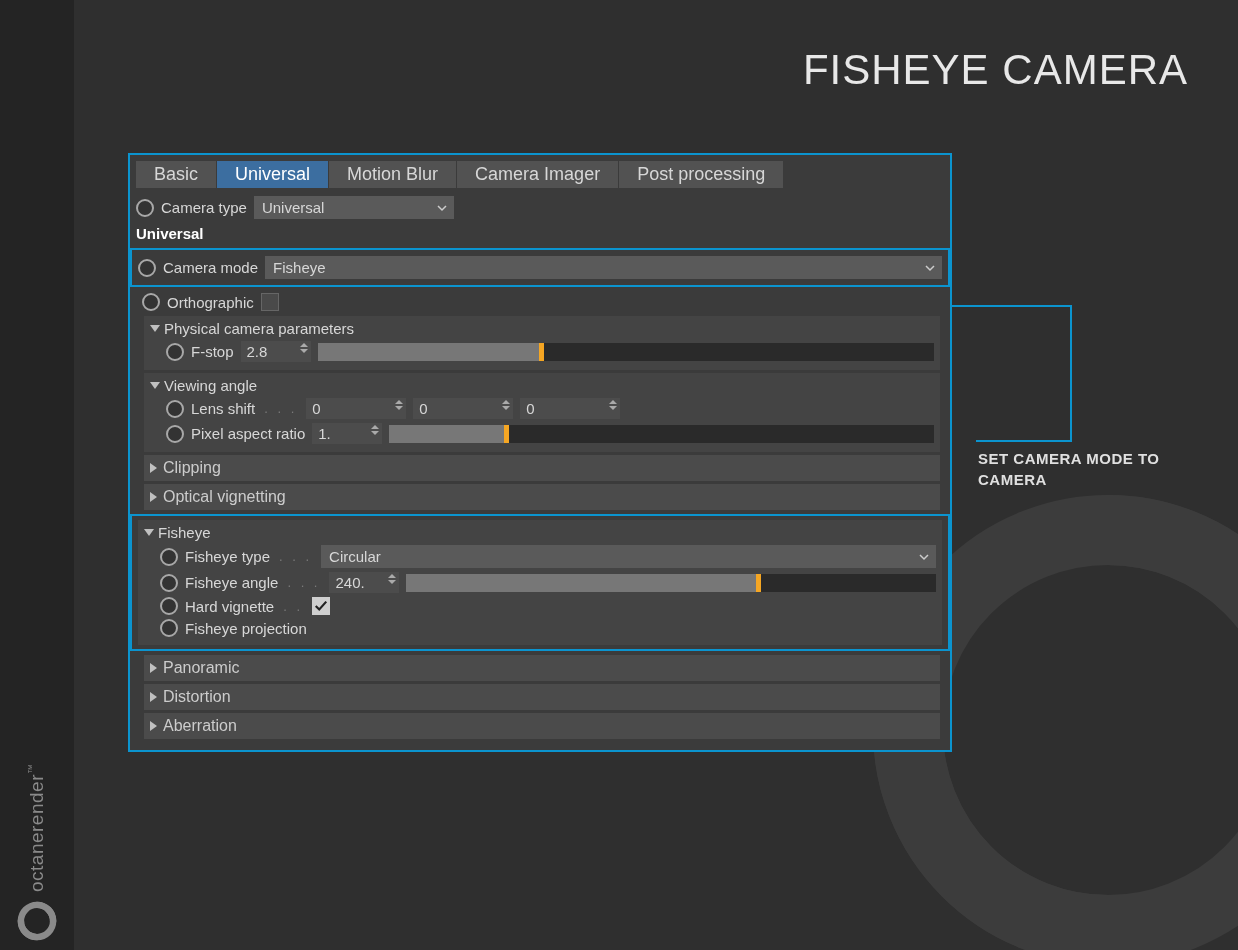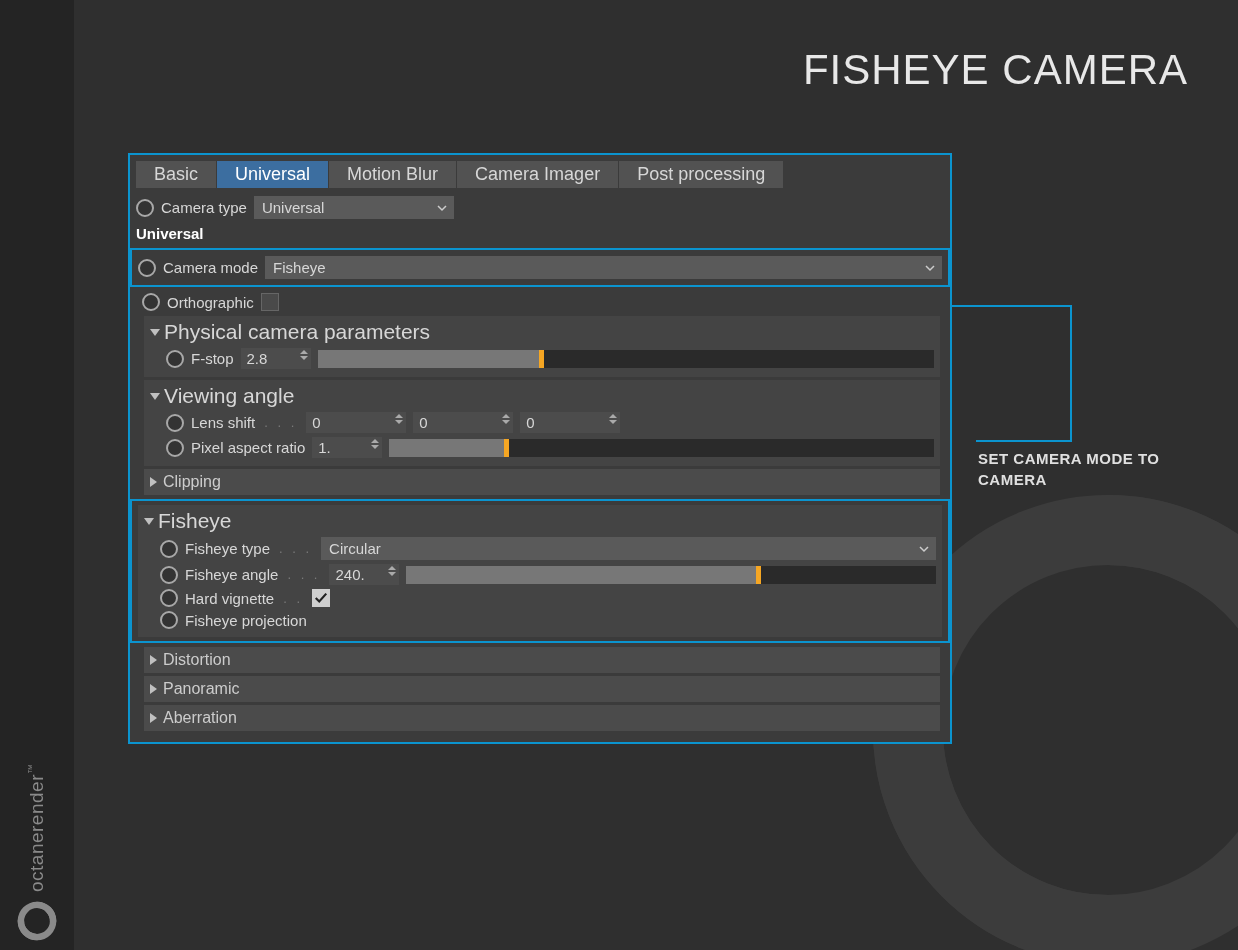--- a/index.html
+++ b/index.html
@@ -20,21 +20,21 @@
 .anim-dot { width:18px;height:18px;border-radius:50%;border:2px solid #a8a8a8;background:#333; flex-shrink:0;}
 .label { color:#d7d7d7; font-size:15px;}
 .select { position:relative; background:#5a5a5a; color:#d7d7d7; font-size:15px; padding:3px 28px 3px 8px; border:none; display:flex; align-items:center;}
 .select .chev { position:absolute; right:6px; top:50%; transform:translateY(-50%);}
 .section-label { color:#fff; font-weight:700; font-size:15px; padding:4px 0 2px 0;}
 
 .hl-box { border:2px solid #0b94cf; padding:4px 6px; margin:4px -6px;text-align:center;}
 .select-wide { flex:1;}
 .dots { color:#7a7a7a; font-size:13px; letter-spacing:3px; padding:0 2px;}
 .group { background:#444; margin:3px 4px 3px 8px; padding:2px 6px 6px 6px;}
-.group-head { display:flex; align-items:center; gap:4px; font-size:21px; color:#d7d7d7; padding:2px 0;}
+.group-head { display:flex; align-items:center; gap:4px; font-size:15px; color:#d7d7d7; padding:2px 0;}
 .tri { width:0;height:0;border-style:solid;}
 .tri.down { border-width:7px 5px 0 5px; border-color:#c0c0c0 transparent transparent transparent;}
 .tri.right { border-width:5px 0 5px 7px; border-color:transparent transparent transparent #c0c0c0;}
 .numbox { background:#4c4c4c; color:#d7d7d7; font-size:15px; padding:2px 6px; width:70px; position:relative; display:flex; align-items:center;}
 .numbox.wide { width:100px;}
 .spin { position:absolute; right:3px; top:2px; display:flex; flex-direction:column; gap:2px;}
 .spin div{width:0;height:0;border-left:4px solid transparent;border-right:4px solid transparent;}
 .spin .su{border-bottom:4px solid #aaa;}
 .spin .sd{border-top:4px solid #aaa;}
 .slider { flex:1; height:18px; background:#2a2a2a; position:relative;}
@@ -185,20 +185,24 @@
         <div class="fill" style="width:21%"></div>
           <div class="handle" style="left:21%"></div>
       </div>
     </div>
   </div>
 
   <div class="collapsed-row">
       <div class="tri right"></div>
       <span>Clipping</span>
     </div>
+  <div class="collapsed-row">
+      <div class="tri right"></div>
+      <span>Optical vignetting</span>
+    </div>
 
   <div class="hl-section">
     <div class="group" style="margin:2px 0;">
       <div class="group-head">
         <div class="tri down"></div>
         <span>Fisheye</span>
       </div>
       <div class="row inner">
         <div class="anim-dot"></div>
         <span class="label">Fisheye type</span>
@@ -238,25 +242,25 @@
       </div>
       <div class="row inner">
         <div class="anim-dot"></div>
         <span class="label">Fisheye projection</span>
       </div>
     </div>
   </div>
 
   <div class="collapsed-row">
       <div class="tri right"></div>
+      <span>Panoramic</span>
+    </div>
+  <div class="collapsed-row">
+      <div class="tri right"></div>
       <span>Distortion</span>
-    </div>
-  <div class="collapsed-row">
-      <div class="tri right"></div>
-      <span>Panoramic</span>
     </div>
   <div class="collapsed-row">
       <div class="tri right"></div>
       <span>Aberration</span>
     </div>
 </div>
 
 <div class="callout-line callout-h1"></div>
 <div class="callout-line callout-v"></div>
 <div class="callout-line callout-h2"></div>

